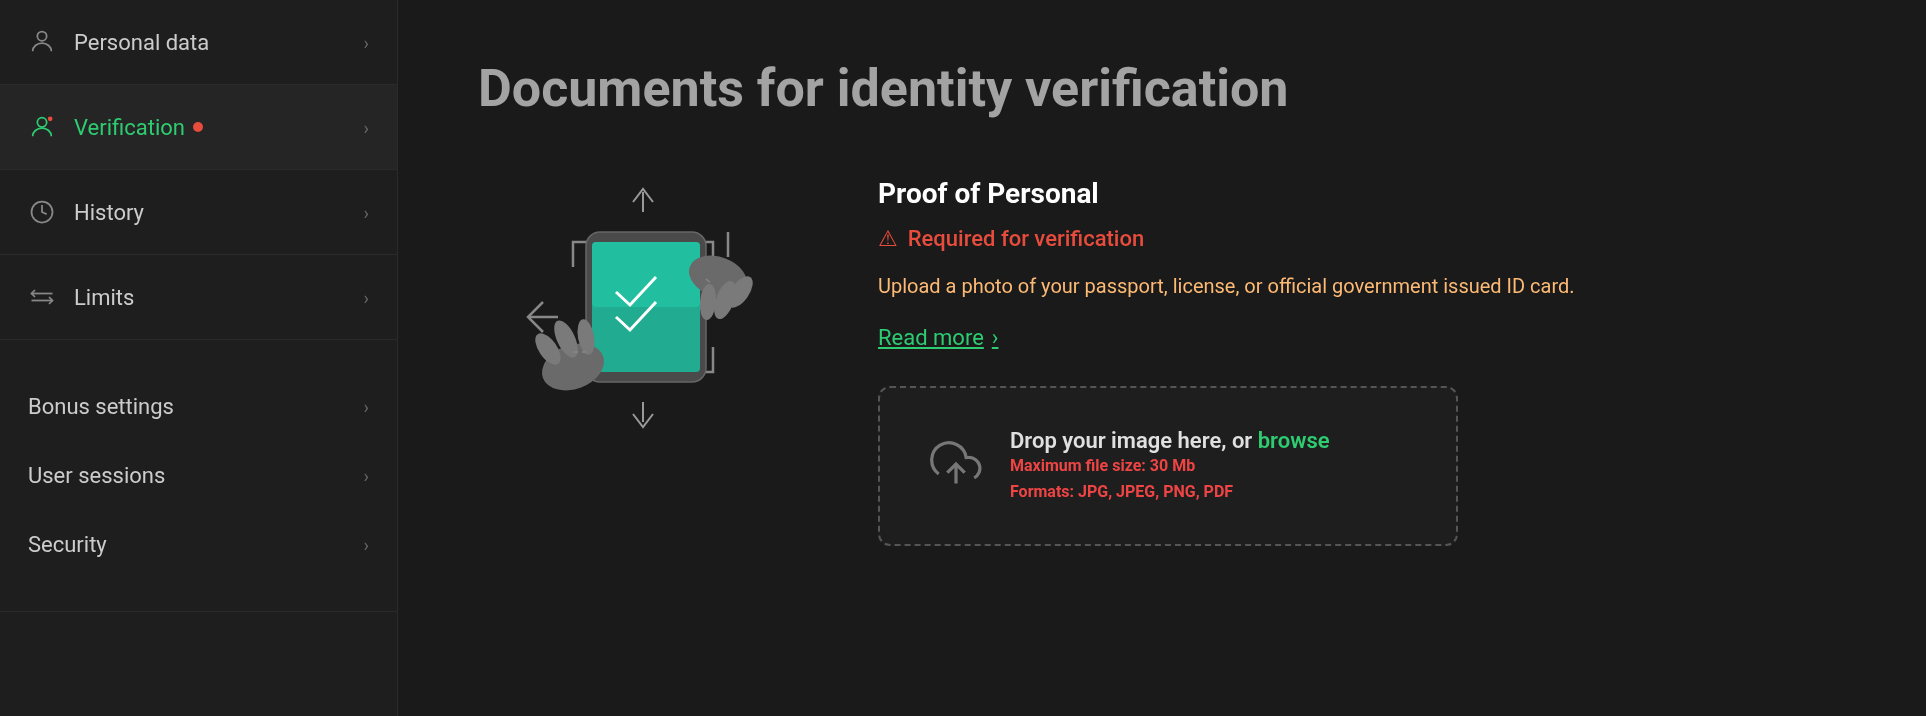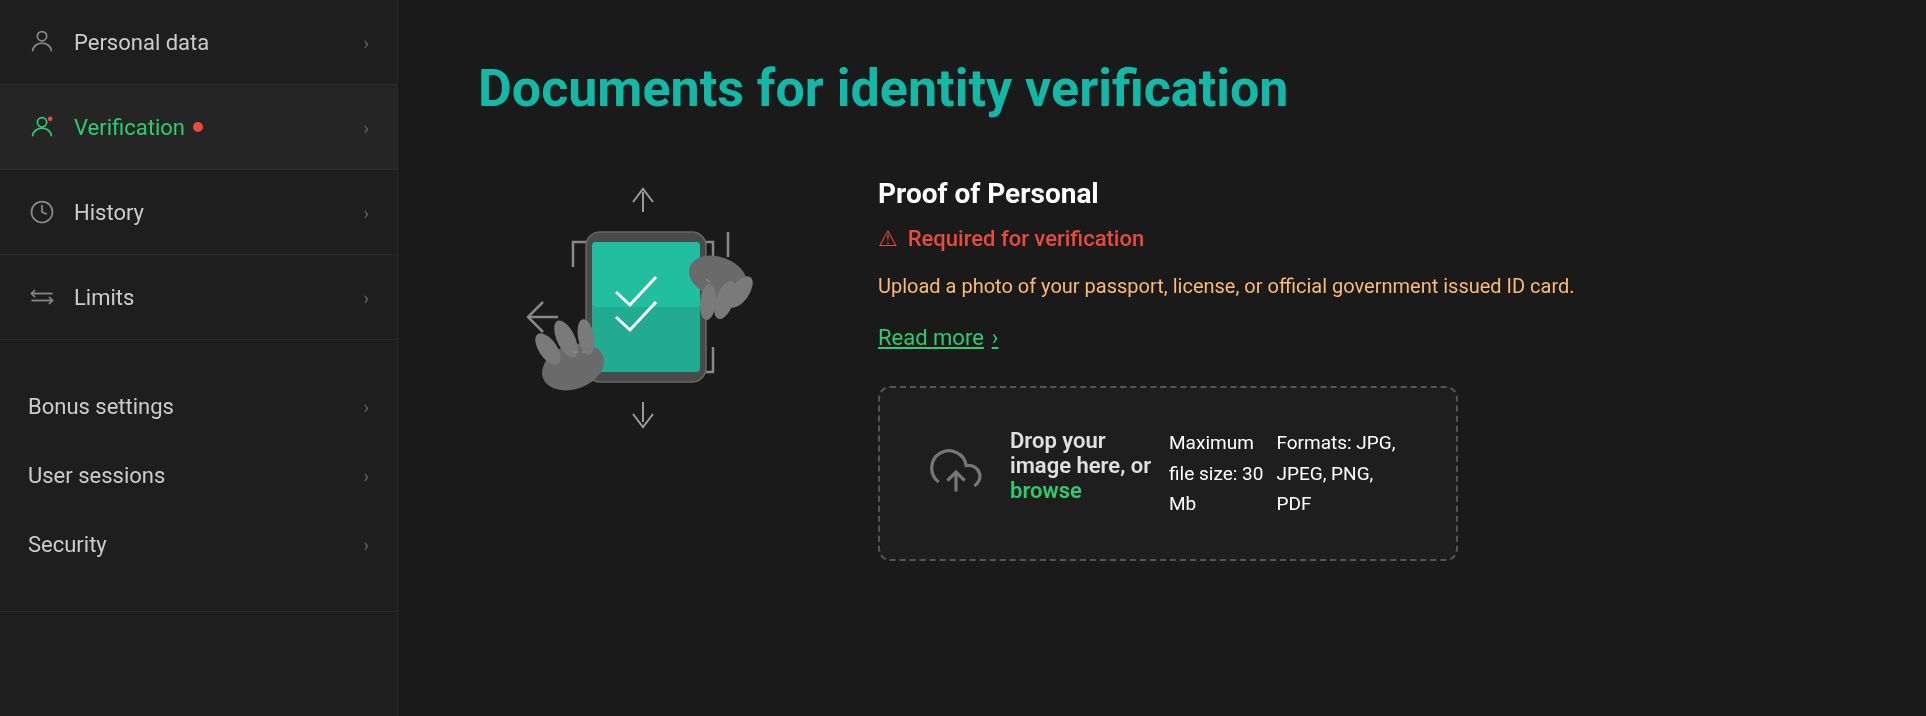--- a/index.html
+++ b/index.html
@@ -97,21 +97,21 @@
     .main {
       flex: 1;
       background: #1a1a1a;
       padding: 60px 80px;
       overflow-y: auto;
     }
 
     .page-title {
       font-size: 52px;
       font-weight: 700;
-      color: #14b8a6;
+      color: #a3a3a3;
       margin-bottom: 50px;
       line-height: 1.1;
     }
 
     .content-row {
       display: flex;
       align-items: flex-start;
       gap: 60px;
     }
 
@@ -189,39 +189,40 @@
       max-width: 580px;
     }
 
     .upload-icon {
       color: #777;
       flex-shrink: 0;
     }
 
     .drop-zone-text {
       display: flex;
-      flex-direction: row;
+      flex-direction: column;
       gap: 0;
     }
 
     .drop-main-text {
       font-size: 22px;
       font-weight: 600;
       color: #e0e0e0;
     }
 
     .browse-link {
       color: #2ecc71;
       cursor: pointer;
     }
 
     .drop-sub-text {
-      font-size: 19px;
-      color: #ffffff;
+      font-size: 16px;
+      color: #ef4444;
       line-height: 1.6;
+      font-weight: bold;
     }
   </style>
 </head>
 <body>
 
 <nav class="sidebar">
 
   <div class="sidebar-item">
     <div class="sidebar-item-left">
       <span class="sidebar-item-icon">

